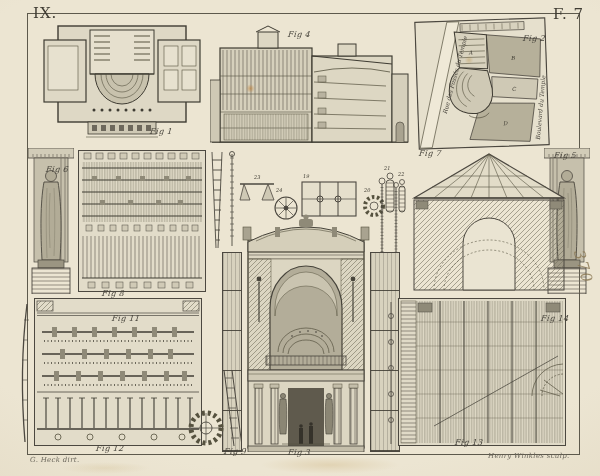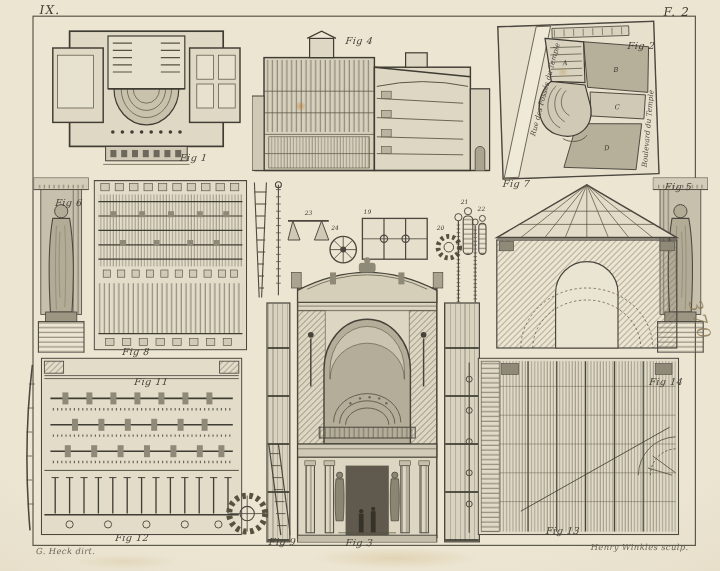--- a/index.html
+++ b/index.html
@@ -3,21 +3,21 @@
 <meta charset="utf-8">
 <style>
   html,body{margin:0;padding:0;background:#b8b0a0;}
   .scene{position:relative;width:600px;height:476px;overflow:hidden;
     font-family:"DejaVu Serif",serif;
     background:
       radial-gradient(130% 110% at 50% 42%, #ece5d2 52%, #e2d9c2 80%, #cfc3a4 100%),
       #e8e1cd;}
   .abs{position:absolute;}
   .frame{border:1px solid #5d594c;}
-  .cornermark{font-size:10px;letter-spacing:1px;color:#3f3c33;font-style:italic;}
+  .cornermark{font-size:15px;letter-spacing:1px;color:#3f3c33;}
   .figlabel{font-style:italic;font-size:8px;color:#45423a;letter-spacing:.4px;transform:skewX(-6deg);}
   .credit{font-style:italic;font-size:7px;color:#6b675c;letter-spacing:.3px;text-align:right;}
   .streetname{font-style:italic;font-size:6px;color:#4c4840;white-space:nowrap;transform-origin:0 0;}
   .handwrit{font-style:italic;font-size:15px;color:#8a7752;opacity:.8;letter-spacing:2px;transform:rotate(74deg);}
   .stain{border-radius:50%;pointer-events:none;}
   svg{display:block;}
   .flank{background-color:#d8d2be;border:1px solid #4c4840;box-sizing:border-box;
     background-image:
       repeating-linear-gradient(0deg,rgba(60,57,48,.85) 0 1.5px,transparent 1.5px 40px),
       repeating-linear-gradient(90deg,rgba(76,72,64,.25) 0 1px,transparent 1px 4px);}
@@ -40,21 +40,21 @@
         </pattern>
       <pattern id="pd" width="5" height="5" patternUnits="userSpaceOnUse">
           <path d="M0,5 L5,0" stroke="#76725f" stroke-width="0.6"></path>
         </pattern>
     </defs>
   </svg>
 
   <div class="abs frame" style="left:27px;top:13px;width:551px;height:440px;"></div>
 
   <div class="abs cornermark" style="left:33px;top:4px;">IX.</div>
-  <div class="abs cornermark" style="left:553px;top:5px;">F. 2</div>
+  <div class="abs cornermark" style="left:553px;top:5px;">F. 7</div>
 
   <svg class="abs" style="left:36px;top:18px;" width="172" height="124" viewBox="0 0 172 124">
     <rect x="22" y="8" width="128" height="96" fill="#ded8c5" stroke="#3f3c33" stroke-width="1.4"></rect>
     <rect x="8" y="22" width="42" height="62" fill="#ded8c5" stroke="#3f3c33" stroke-width="1.2"></rect>
     <rect x="122" y="22" width="42" height="62" fill="#ded8c5" stroke="#3f3c33" stroke-width="1.2"></rect>
     <rect x="12" y="28" width="30" height="44" fill="#e7e1cf" stroke="#56523f" stroke-width="0.6"></rect>
     <rect x="128" y="28" width="14" height="20" fill="#e7e1cf" stroke="#56523f" stroke-width="0.6"></rect>
     <rect x="146" y="28" width="14" height="20" fill="#e7e1cf" stroke="#56523f" stroke-width="0.6"></rect>
     <rect x="128" y="52" width="14" height="20" fill="#e7e1cf" stroke="#56523f" stroke-width="0.6"></rect>
     <rect x="146" y="52" width="14" height="20" fill="#e7e1cf" stroke="#56523f" stroke-width="0.6"></rect>
@@ -519,21 +519,21 @@
       <path d="M165,76 A22,22 0 0 0 144,98" stroke-dasharray="2,1.5"></path>
       <path d="M165,66 A32,32 0 0 0 134,98"></path>
       <line x1="165" y1="96" x2="146" y2="82"></line>
         <line x1="162" y1="98" x2="142" y2="92"></line>
     </g>
   </svg>
   <div class="abs figlabel" style="left:541px;top:314px;">Fig 14</div>
   <div class="abs figlabel" style="left:455px;top:438px;">Fig 13</div>
 
   <div class="abs credit" style="left:30px;top:456px;">G. Heck dirt.</div>
-  <div class="abs credit" style="left:488px;top:452px;width:90px;text-align:center;">Henry Winkles sculp.</div>
+  <div class="abs credit" style="left:488px;top:452px;width:90px;text-align:left;">Henry Winkles sculp.</div>
 
   <div class="abs handwrit" style="left:566px;top:258px;">370</div>
 
   <div class="abs stain" style="left:246px;top:84px;width:9px;height:9px;background:radial-gradient(circle,rgba(190,120,40,.55),rgba(190,120,40,0) 70%);"></div>
   <div class="abs stain" style="left:464px;top:56px;width:10px;height:8px;background:radial-gradient(circle,rgba(185,140,60,.35),rgba(185,140,60,0) 70%);"></div>
   <div class="abs stain" style="left:260px;top:456px;width:140px;height:18px;background:radial-gradient(ellipse,rgba(200,170,110,.30),rgba(200,170,110,0) 70%);"></div>
   <div class="abs stain" style="left:60px;top:462px;width:90px;height:12px;background:radial-gradient(ellipse,rgba(200,175,120,.22),rgba(200,175,120,0) 70%);"></div>
 
 </div>
 

